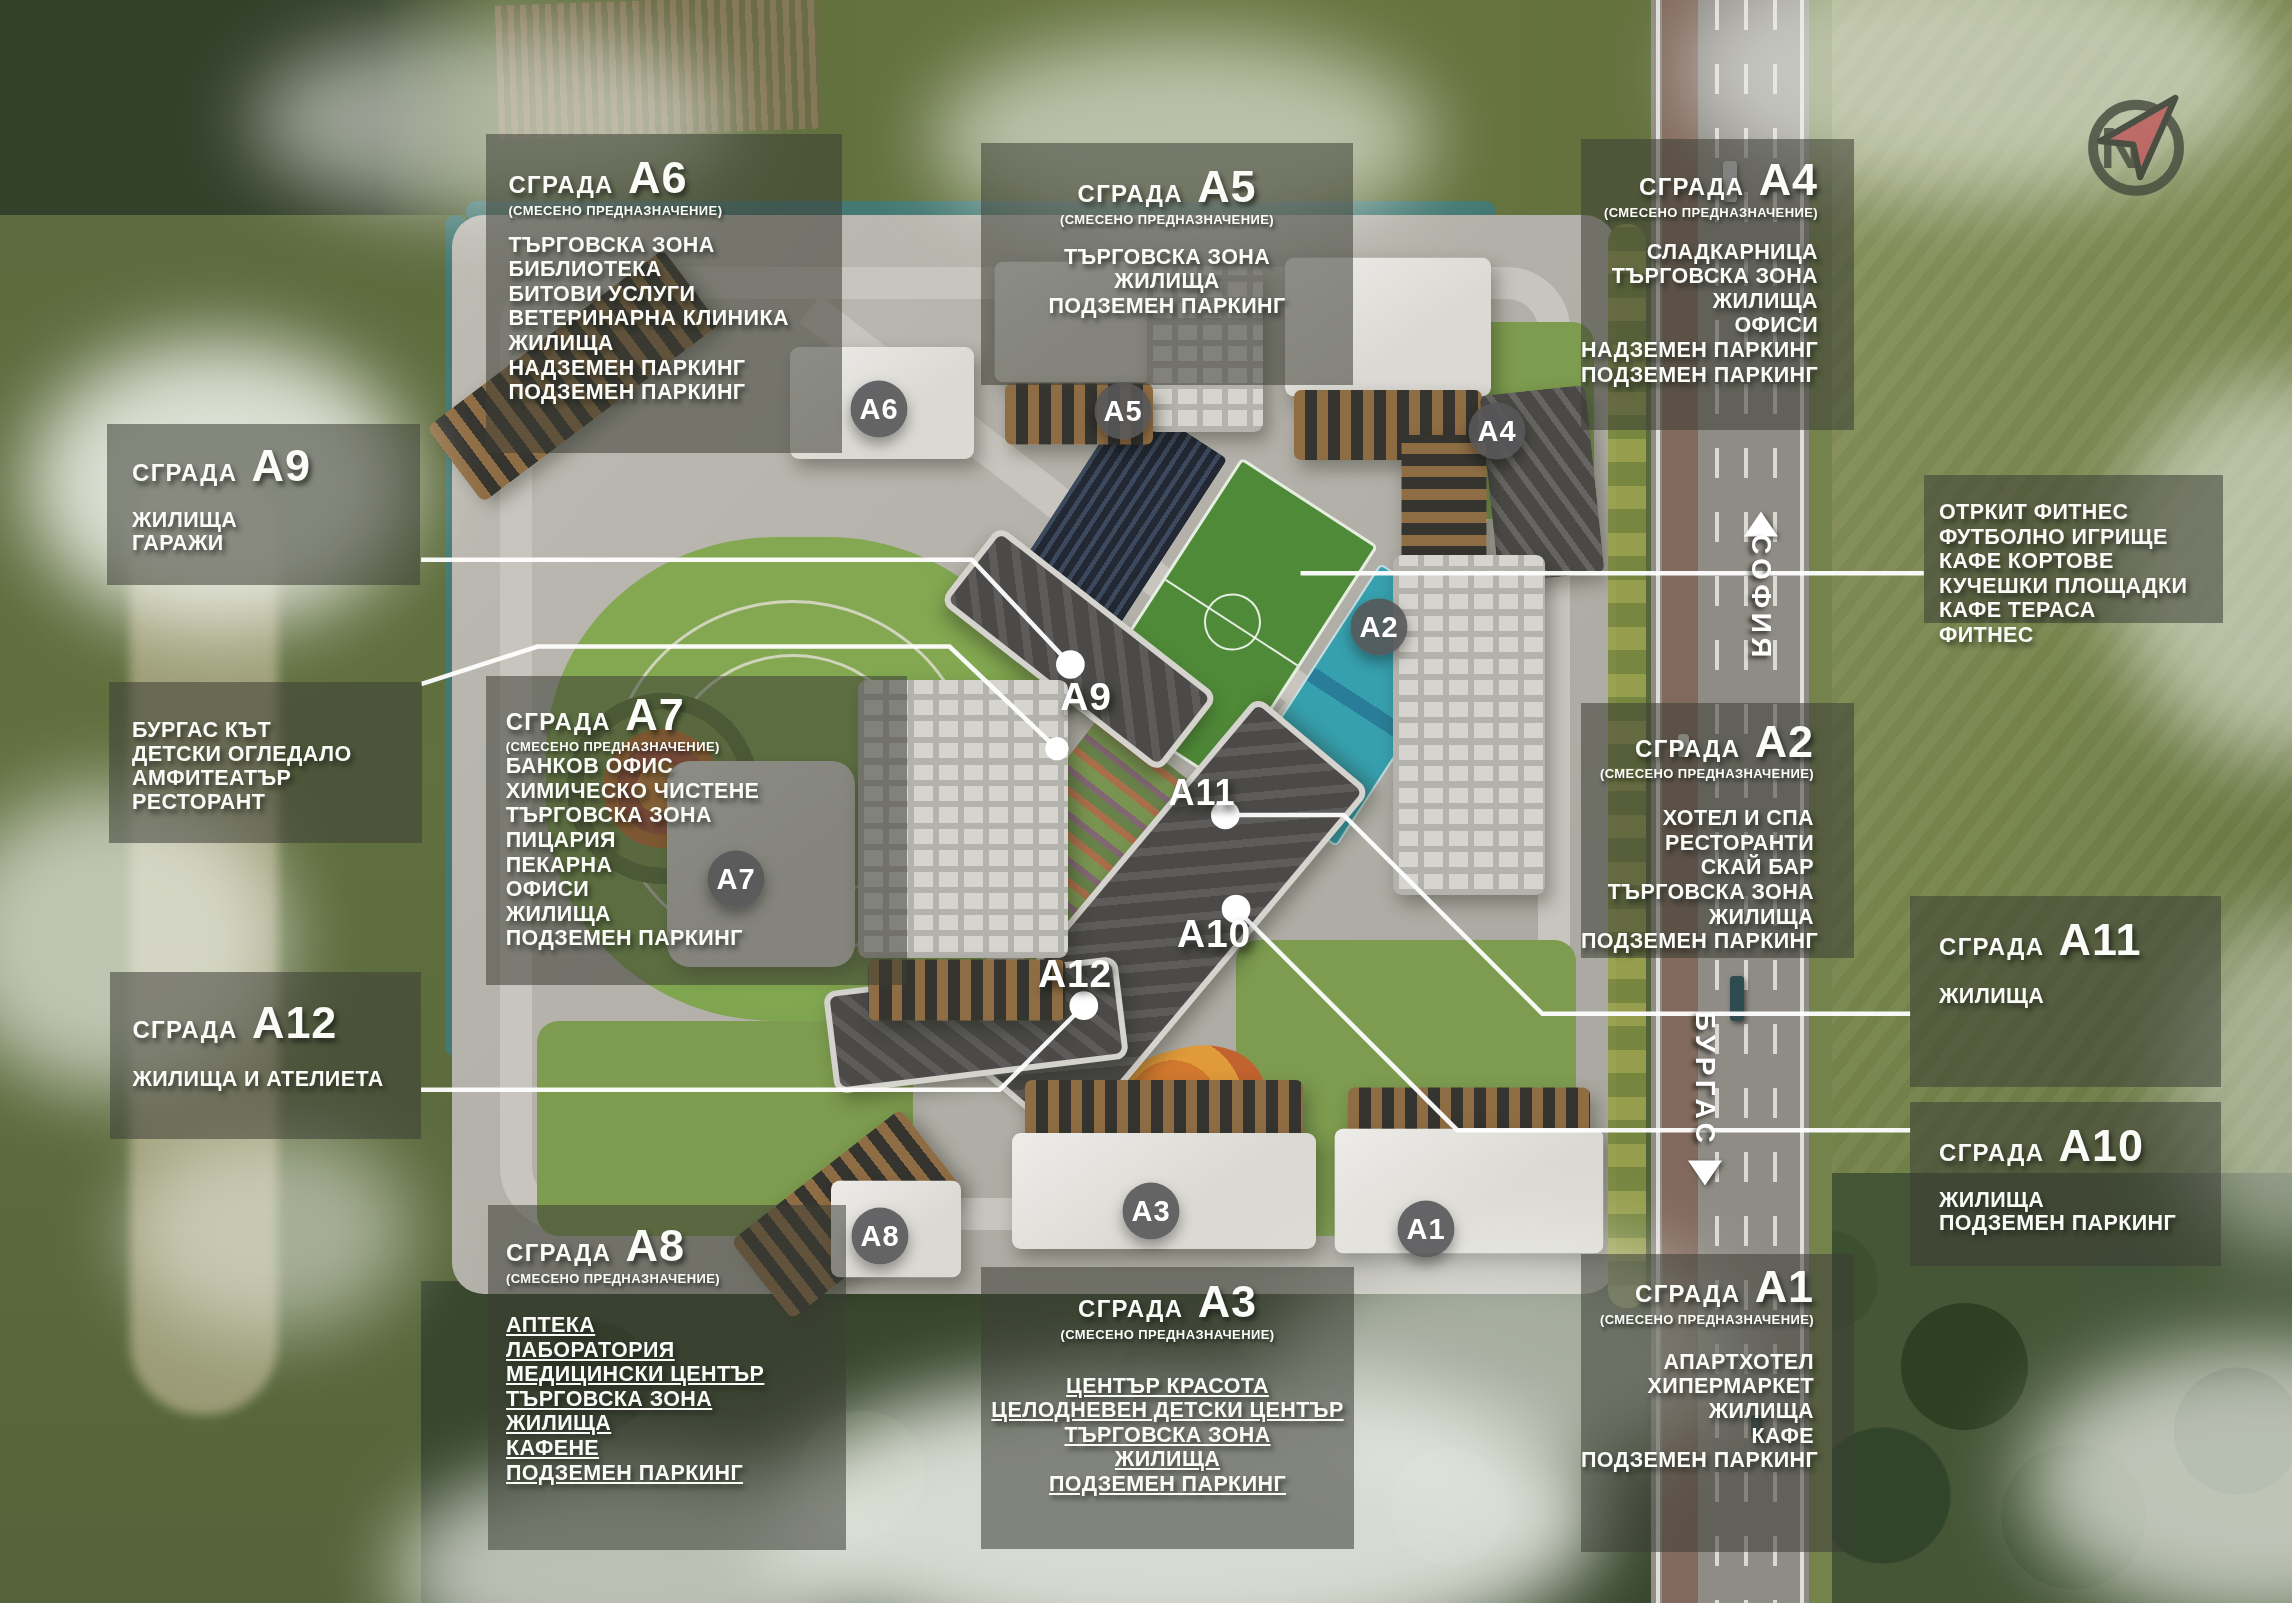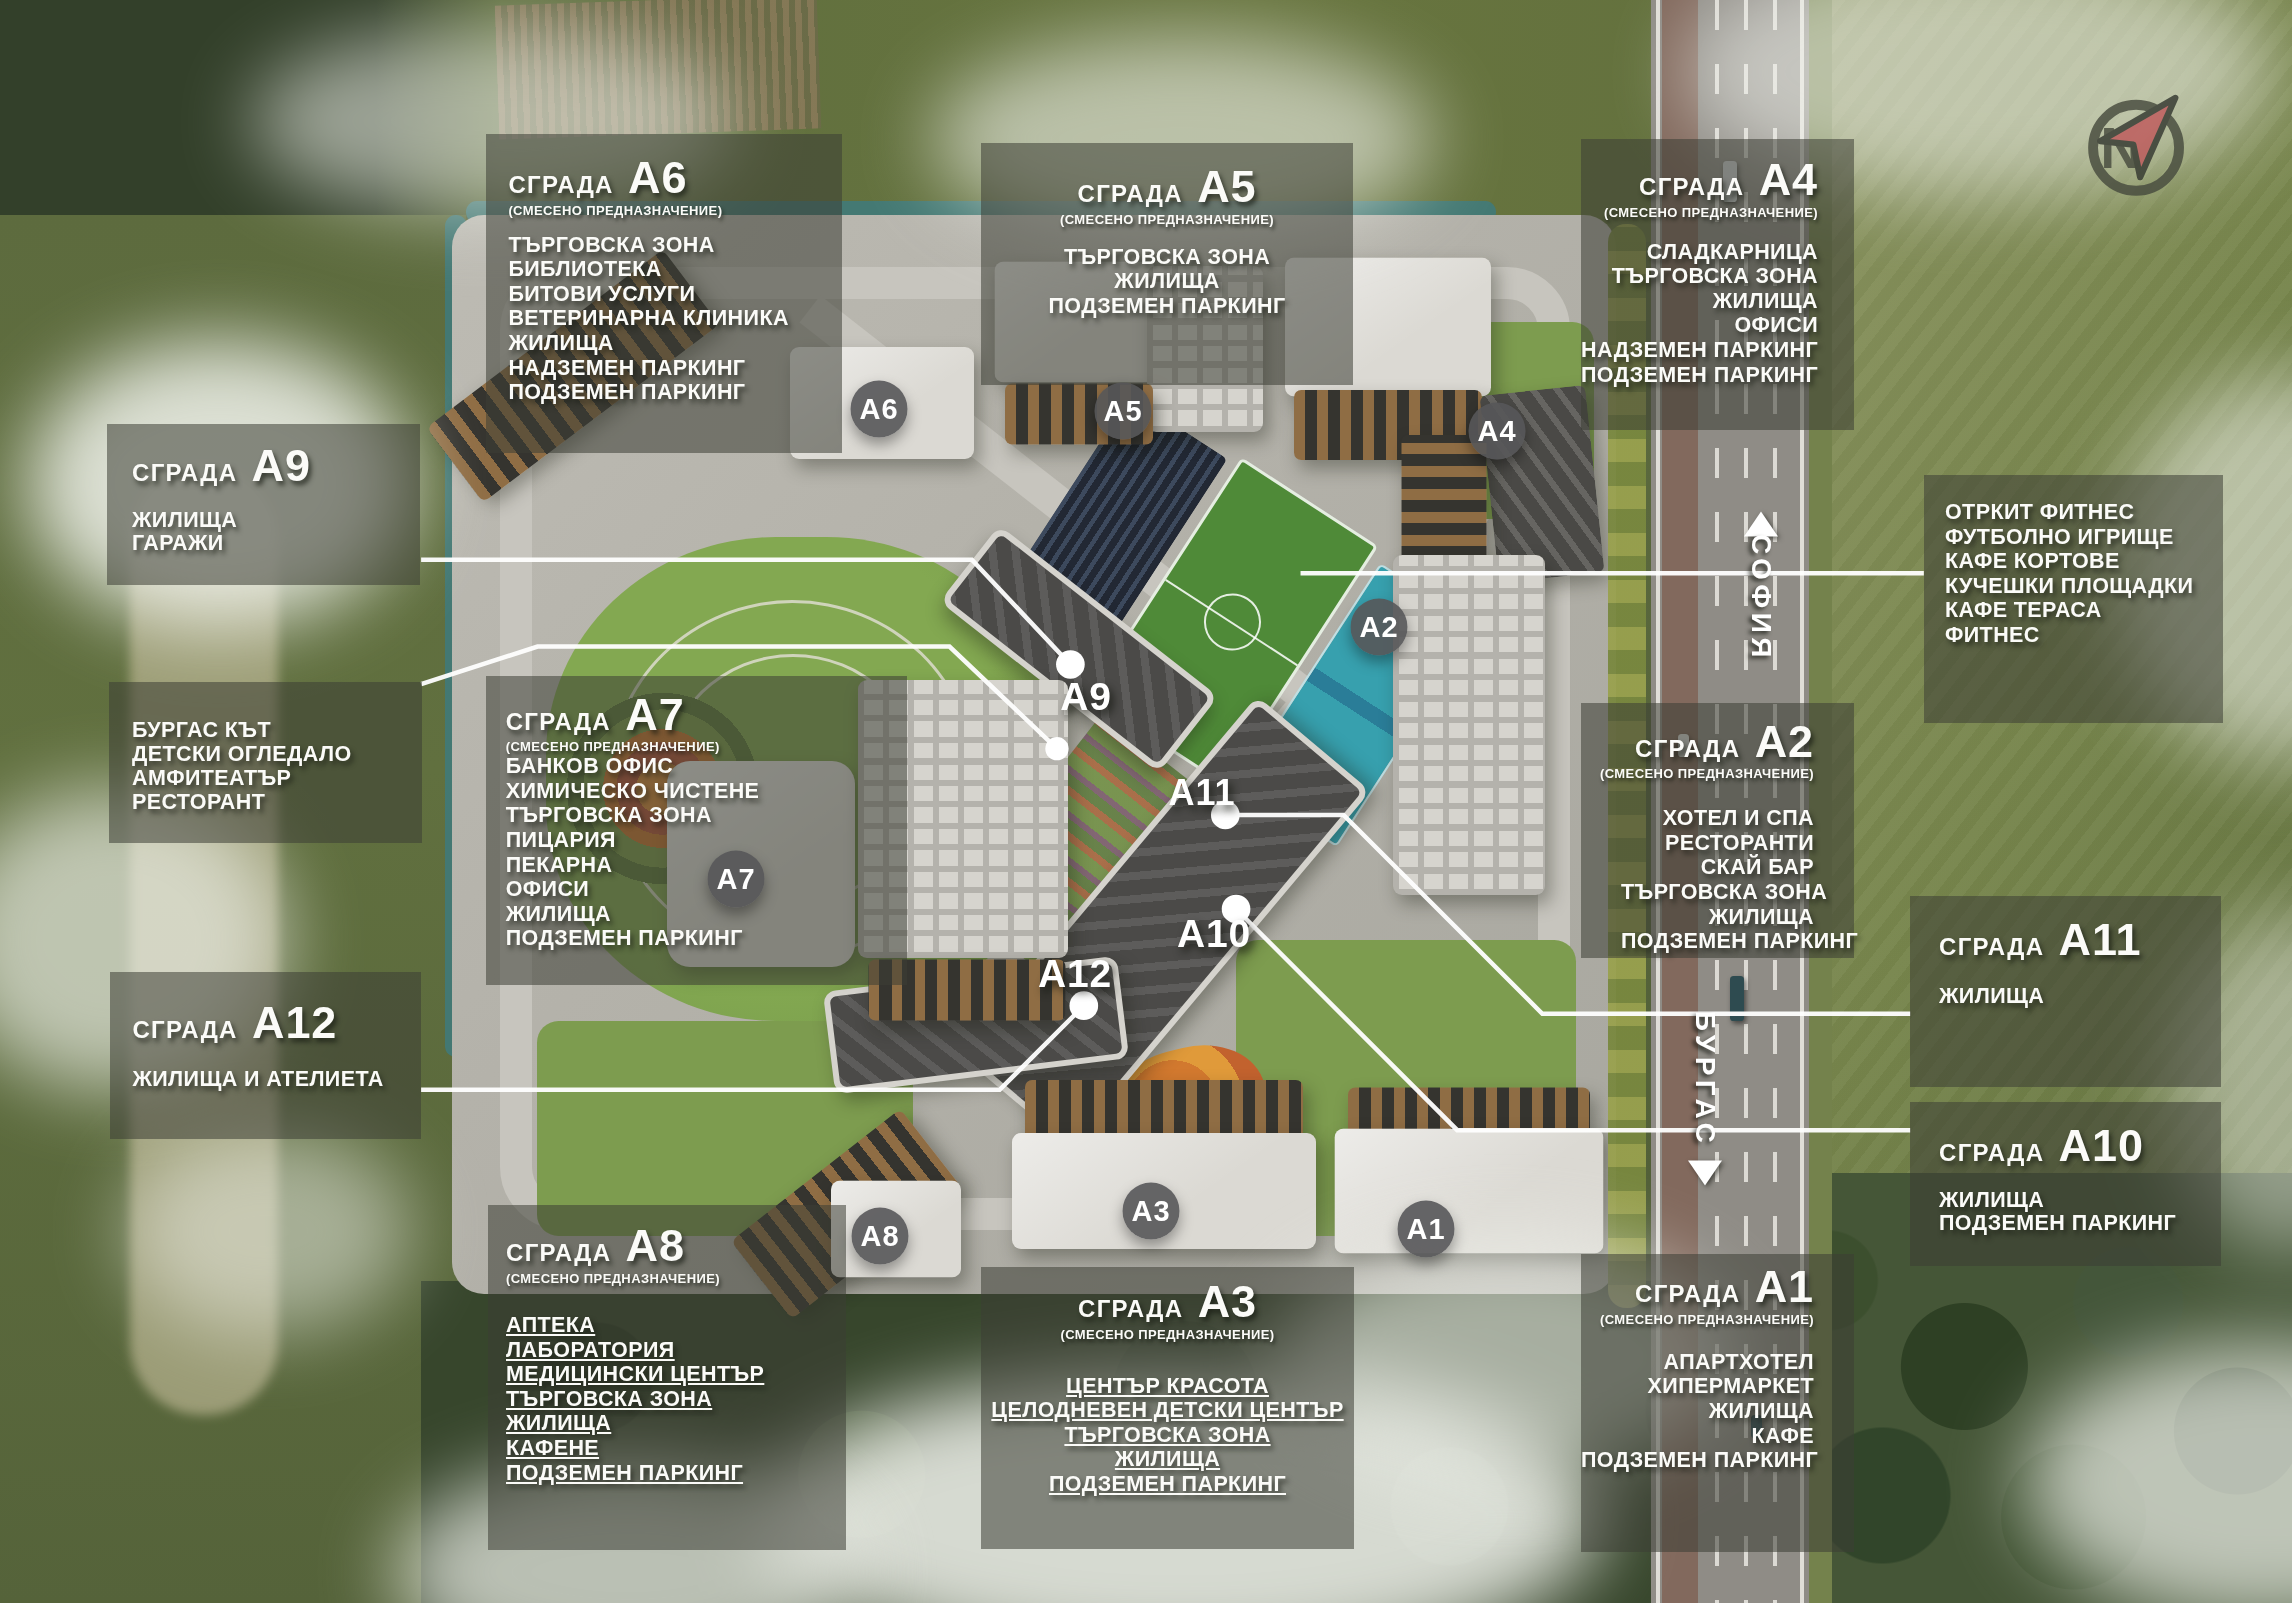--- a/index.html
+++ b/index.html
@@ -120,23 +120,23 @@
   #p-a4{left:1581px;top:139px;width:273px;height:291px;padding:22.4px 36px 0 0;}
   #p-a4 .p-items{margin-top:19.7px;}
   #p-a9{left:107px;top:424px;width:313px;height:161px;padding:23px 0 0 25px;}
   #p-a9 .p-items{margin-top:21.5px;line-height:23px;}
   #p-detski{left:109px;top:682px;width:313px;height:161px;padding:36px 0 0 23px;}
   #p-detski .p-items{line-height:24px;}
   #p-a7{left:486px;top:676px;width:421px;height:309px;padding:19.7px 0 0 19.7px;}
   #p-a7 .p-items{}
   #p-a12{left:110px;top:972px;width:311px;height:167px;padding:32px 0 0 22.4px;}
   #p-a12 .p-items{margin-top:23px;}
-  #p-sport{left:1924px;top:475px;width:299px;height:248px;padding:25px 0 0 21px;}
+  #p-sport{left:1924px;top:475px;width:299px;height:148px;padding:25px 0 0 15px;}
   #p-a2{left:1581px;top:703px;width:273px;height:255px;padding:19.7px 40px 0 0;}
-  #p-a2 .p-items{margin-top:25px;margin-left:40px;}
+  #p-a2 .p-items{margin-top:25px;}
   #p-a11{left:1910px;top:896px;width:311px;height:191px;padding:25px 0 0 29px;}
   #p-a11 .p-items{margin-top:23px;}
   #p-a10{left:1910px;top:1102px;width:311px;height:164px;padding:25px 0 0 29px;}
   #p-a10 .p-items{margin-top:21.5px;line-height:23px;}
   #p-a8{left:488px;top:1205px;width:358px;height:345px;padding:22.4px 0 0 18px;}
   #p-a8 .p-items{margin-top:27px;text-decoration:underline;}
   #p-a3{left:981px;top:1267px;width:373px;height:282px;padding:16px 0 0 0;}
   #p-a3 .p-items{margin-top:32px;text-decoration:underline;}
   #p-a1{left:1581px;top:1254px;width:273px;height:298px;padding:14.3px 40px 0 0;}
   #p-a1 .p-items{margin-top:23px;}

